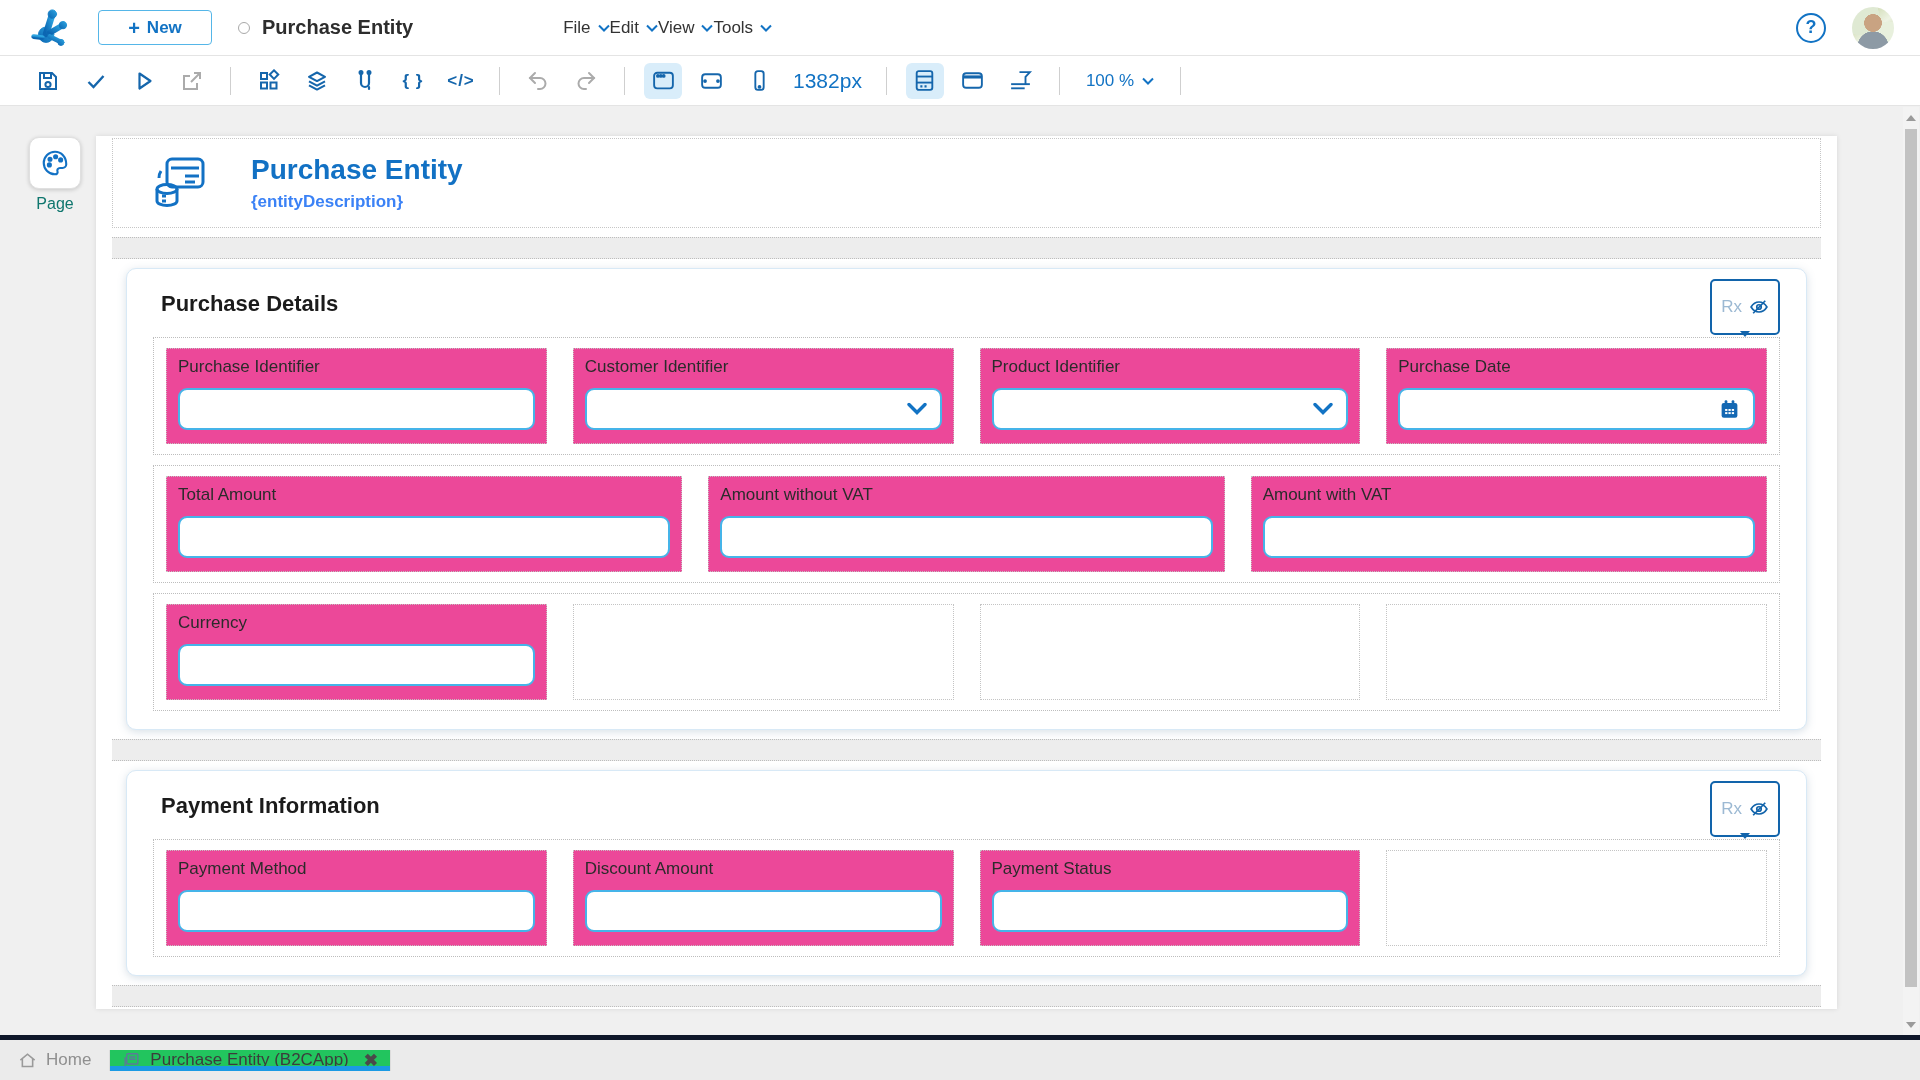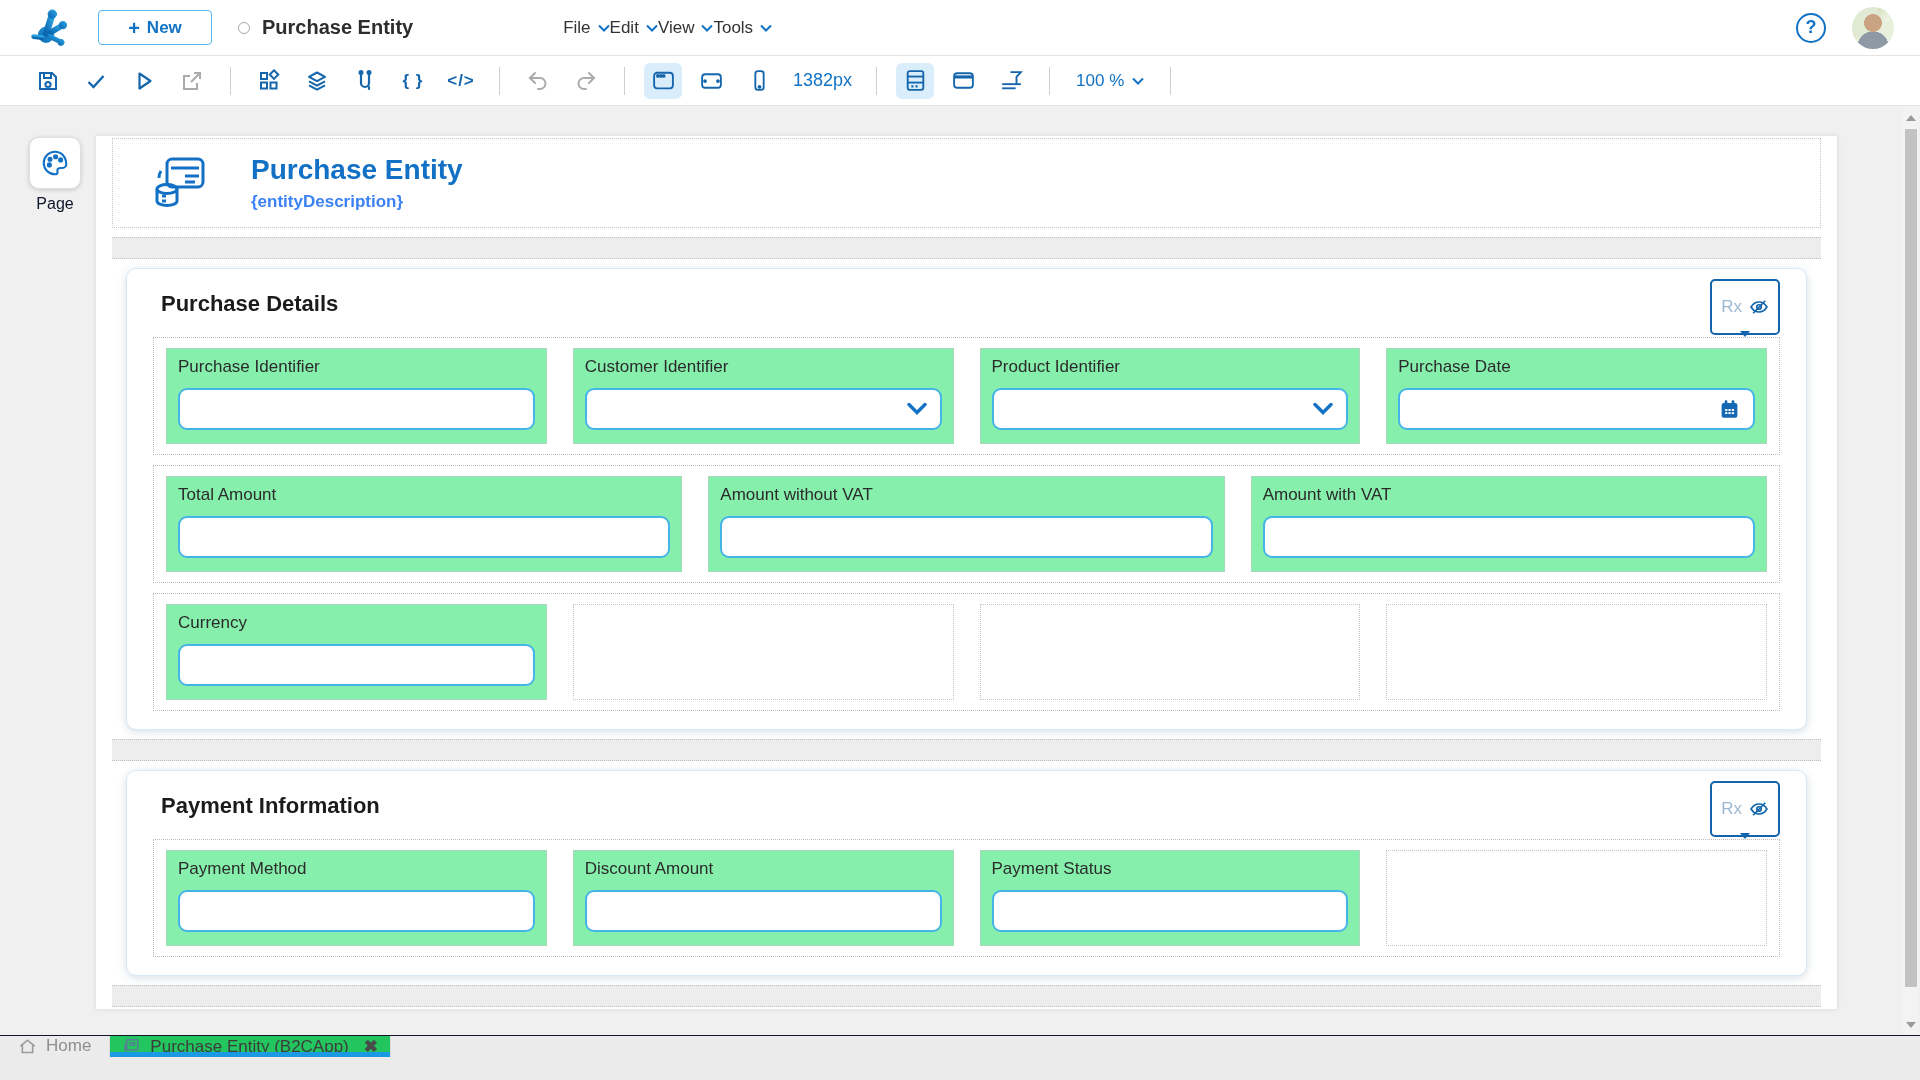--- a/index.html
+++ b/index.html
@@ -41,44 +41,44 @@
 
   
   .toolbar {
     position:absolute; top:56px; left:0; width:100%; height:50px; background:#fff;
     border-bottom:1px solid #e4e4e4; display:flex; align-items:center; z-index:5; padding:0 24px;
   }
   .tb-btn { width:38px; height:36px; display:flex; align-items:center; justify-content:center;
     border-radius:6px; cursor:pointer; margin:0 5px; }
   .tb-btn.active { background:#d9edfa; }
   .tb-div { width:1px; height:28px; background:#cfcfcf; margin:0 14px; }
-  .tb-text { color:#1273c4; font-size:18px; margin:0 10px; }
+  .tb-text { color:#1273c4; font-size:21px; margin:0 10px; }
   .tb-zoom { display:flex; align-items:center; gap:8px; color:#1273c4; font-size:17px; margin:0 12px; cursor:pointer;}
   .glyph { font-weight:bold; color:#1566ac; font-size:17px; letter-spacing:1px;}
 
   
   .workspace { position:absolute; top:107px; left:0; right:0; bottom:45px; background:#f0f0f0; }
   .page-tool { position:absolute; left:29px; top:30px; width:52px; text-align:center; cursor:pointer;}
   .page-card { width:52px; height:52px; background:#fff; border:1px solid #e0e0e0; border-radius:10px;
      box-shadow:0 1px 4px rgba(0,0,0,.18); display:flex; align-items:center; justify-content:center; }
-  .page-label { margin-top:6px; color:#0f172a; font-size:16px; }
+  .page-label { margin-top:6px; color:#0f766e; font-size:16px; }
 
   .canvas { position:absolute; left:96px; top:29px; width:1741px; height:873px; background:#fff;
      box-shadow:0 0 5px rgba(0,0,0,.10); overflow:hidden; padding-top:2px;}
   .canvas-header { margin:0 16px; height:90px; border:1px dotted #c6c6c6; display:flex; align-items:center; padding:0 10px 0 36px; gap:40px;}
   .ch-text .ch-title { color:#1271c4; font-size:28px; font-weight:bold; }
   .ch-text .ch-desc { color:#3b82f6; font-size:17px; font-weight:bold; margin-top:6px;}
   .row-gap { height:22px; margin:9px 16px; background:#ededed; border-top:1px dotted #bdbdbd; border-bottom:1px dotted #bdbdbd; }
 
   .section-card { position:relative; margin:0 30px; background:#fff; border:1px solid #d8e9f6; border-radius:10px;
      box-shadow:0 2px 8px rgba(100,130,160,.25); padding:14px 26px 18px; }
   .section-title { font-size:22px; font-weight:bold; color:#1b1b1b; margin:8px 0 20px 8px; }
   .sec-row { border:1px dotted #bdbdbd; padding:10px 12px; display:flex; gap:26px; }
   .sec-row + .sec-row { margin-top:10px; }
-  .field-cell { flex:1; border:1px dotted #c4c4c4; padding:8px 11px 11px; min-height:96px; background:#86efac;}
+  .field-cell { flex:1; border:1px dotted #c4c4c4; padding:8px 11px 11px; min-height:96px; background:#ec4899;}
   .fld-label { font-size:17px; color:#2b2b2b; }
   .input-box { margin-top:11px; height:42px; border:2px solid #45b4e9; border-radius:9px; background:#fff;
      position:relative; cursor:text; }
   .input-box .end-icon { position:absolute; right:13px; top:50%; transform:translateY(-50%); }
   .field-cell.empty { background:#fff; }
 
   .rx-badge { position:absolute; top:10px; right:26px; background:#fff; border:2px solid #1264ab; border-radius:5px;
      padding:16px 9px; display:flex; align-items:center; gap:7px; cursor:pointer; z-index:2;}
   .rx-badge:after { content:""; position:absolute; left:50%; bottom:-9px; transform:translateX(-50%);
      border:5px solid transparent; border-top:6px solid #1264ab; }
@@ -87,21 +87,21 @@
   
   .scrollbar { position:absolute; right:1px; top:0; bottom:0; width:16px; background:#f3f3f3; }
   .sb-arrow { position:absolute; left:0; width:16px; height:16px; display:flex; align-items:center; justify-content:center; cursor:pointer;}
   .sb-arrow.up { top:2px; } .sb-arrow.down { bottom:2px; }
   .tri-up { border:5px solid transparent; border-bottom:6px solid #9a9a9a; margin-bottom:4px;}
   .tri-down { border:5px solid transparent; border-top:6px solid #9a9a9a; margin-top:4px;}
   .sb-thumb { position:absolute; left:2px; width:12px; top:22px; height:858px; background:#c2c2c2; cursor:grab;}
 
   
   .tabbar { position:absolute; left:0; bottom:0; width:100%; height:45px; background:#ebebeb;
-     border-top:1px solid #0f172a; display:flex; align-items:flex-start; z-index:6;}
+     border-top:5px solid #0f172a; display:flex; align-items:center; z-index:6;}
   .tab { display:flex; align-items:center; gap:9px; padding:0 18px; font-size:17px; color:#8f8f8f; cursor:pointer; position:relative;}
   .tab.active { background:#22c55e; color:#3c3c3c; border-left:1px solid #dcdcdc; border-right:1px solid #dcdcdc; padding:0 12px;}
   .tab.active:after { content:""; position:absolute; left:0; right:0; bottom:0; height:5px; background:#1b9ae4; }
   .tab .close { margin-left:6px; color:#4a4a4a; font-weight:bold; font-size:17px; cursor:pointer;}
 </style>
 </head>
 <body>
 
 <div class="app">
 

